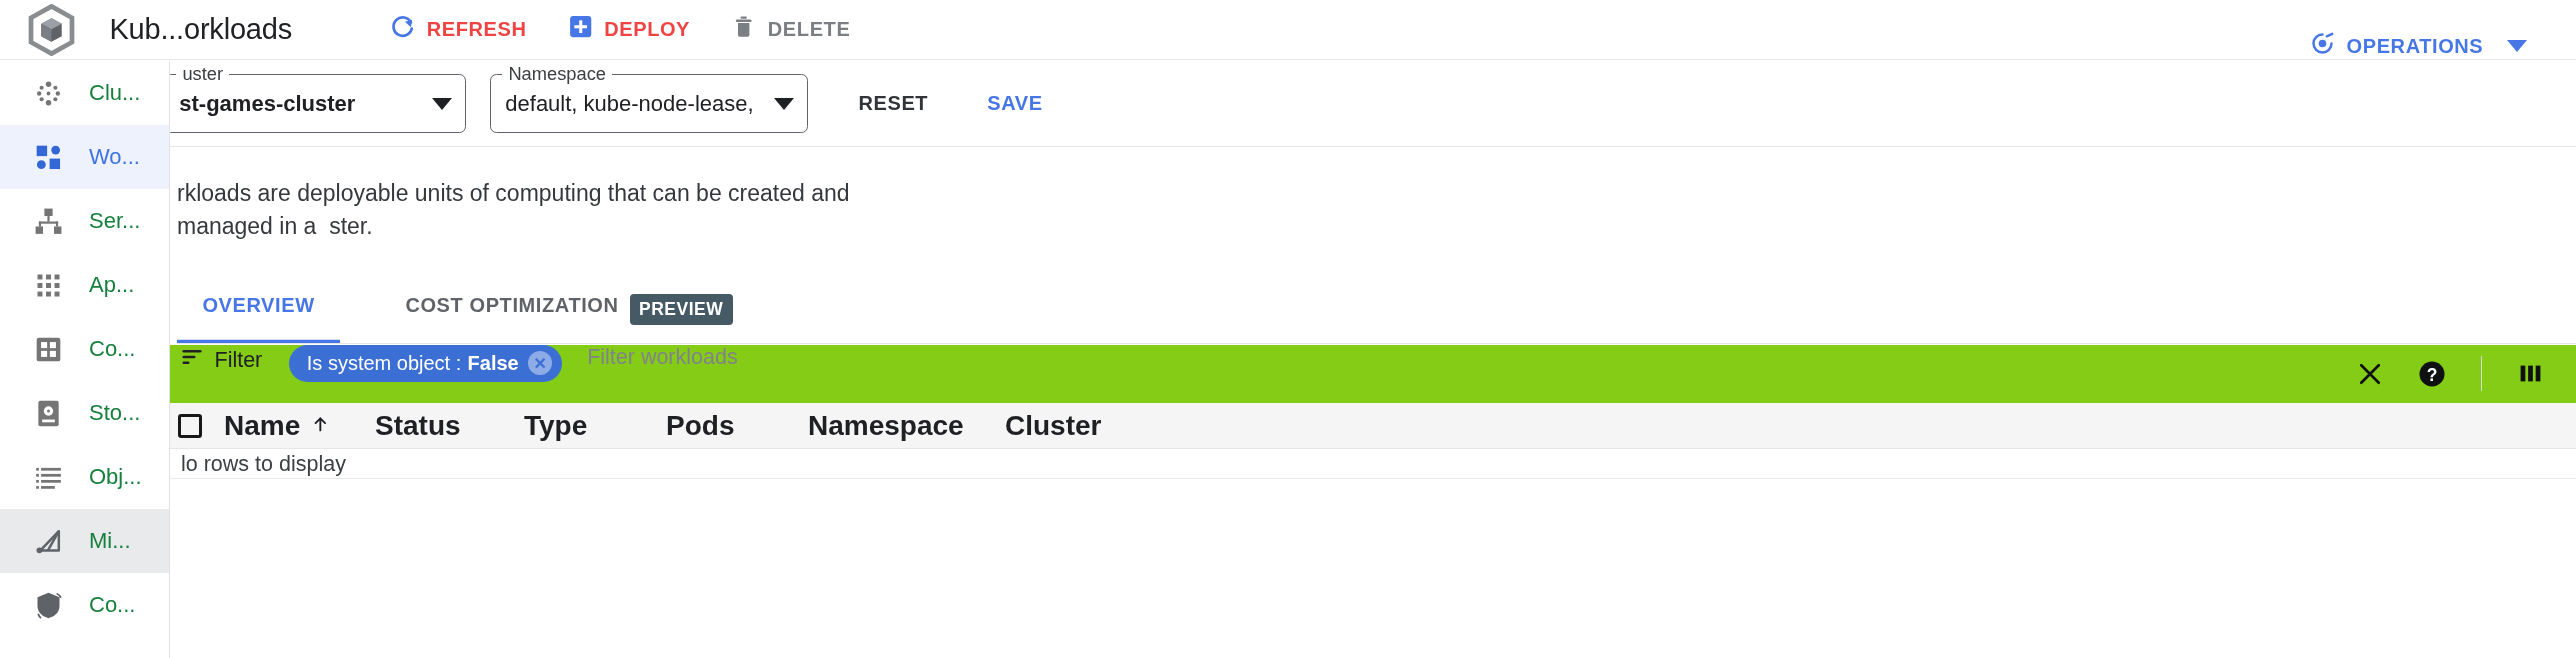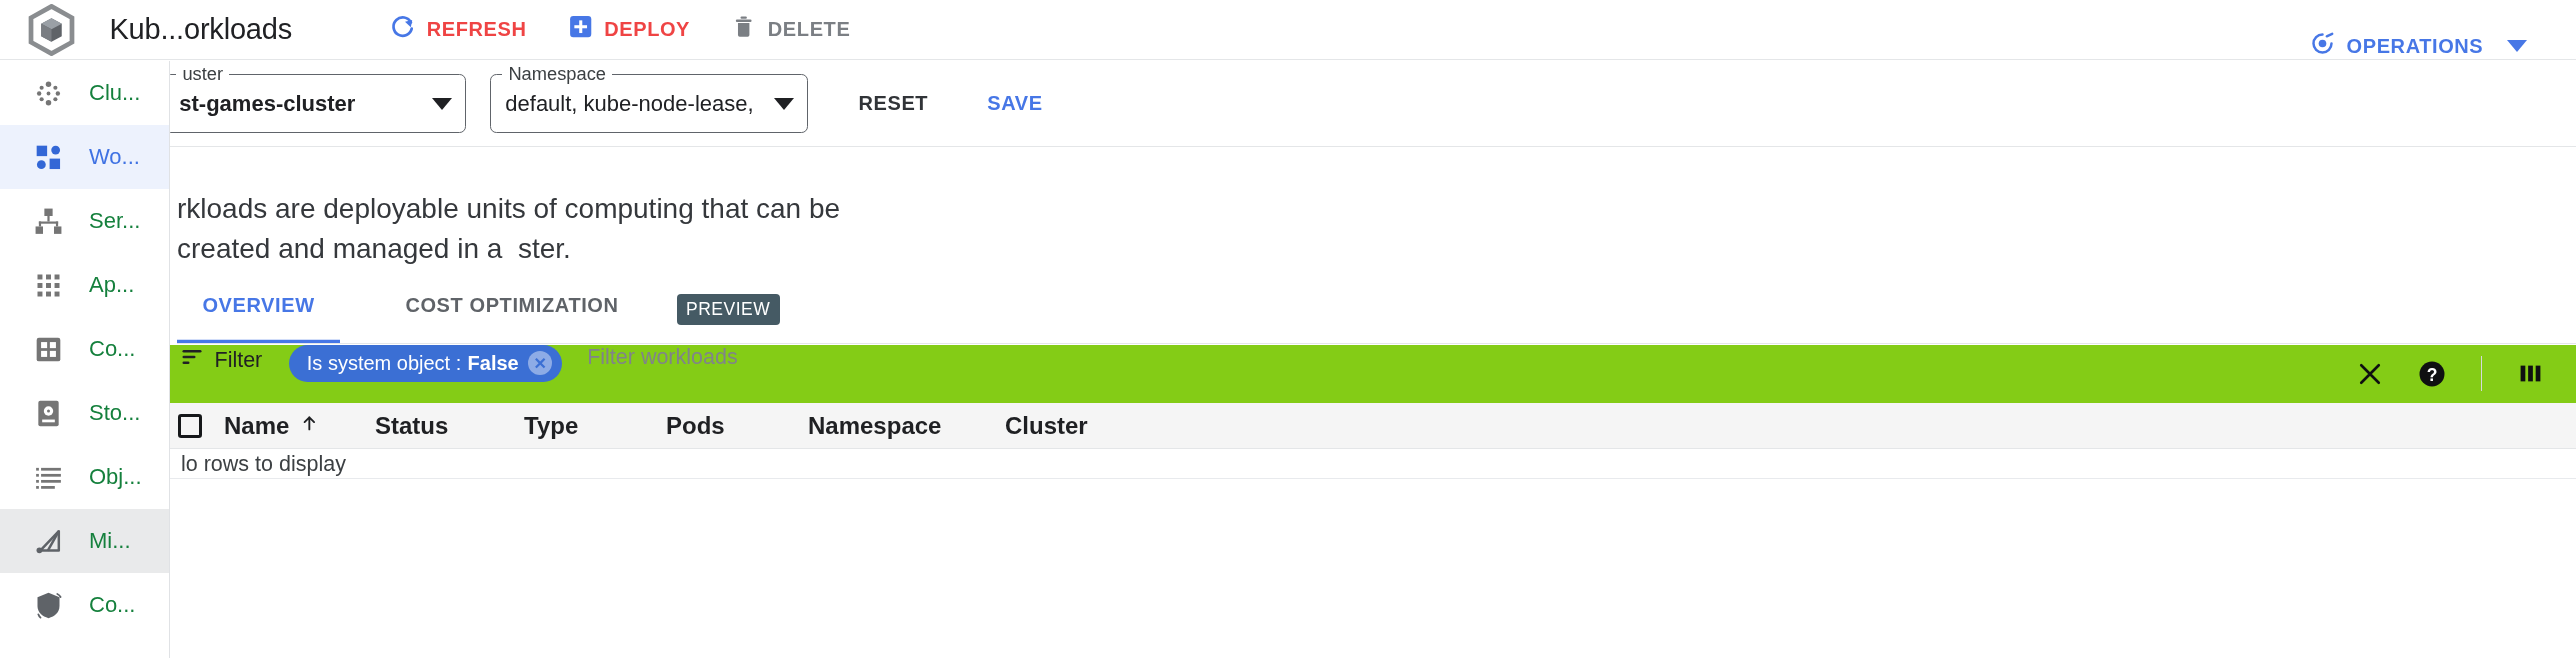--- a/index.html
+++ b/index.html
@@ -63,38 +63,38 @@
   }
   .text-btn {
     font-size: 20px; font-weight: 600; letter-spacing: 0.6px; cursor: pointer;
     padding: 8px 17.5px; background: none; border: none; font-family: inherit;
   }
   .text-btn.dark { color: #313438; }
   .text-btn.blue { color: #4777e6; }
 
   
   #desc {
-    position: absolute; left: 177px; top: 189px; width: 755px;
-    font-size: 28px; line-height: 1.42; color: #35383c;
+    position: absolute; left: 177px; top: 177px; width: 755px;
+    font-size: 23px; line-height: 1.42; color: #35383c;
   }
 
   
   #tabs {
     position: absolute; left: 177px; top: 293px; width: 2399px; height: 51px;
     display: flex; align-items: flex-end; border-bottom: 1.6px solid #e4e6e8;
   }
   .tab {
     display: flex; align-items: flex-start; gap: 11px; height: 49px;
     padding: 0 25.4px; cursor: pointer;
     font-size: 20px; font-weight: 600; letter-spacing: 0.6px; color: #5f6368;
   }
   .tab.active { color: #4777e6; box-shadow: inset 0 -3.2px 0 0 #4777e6; }
   .preview-badge {
-    background: #455a64; color: #fff; font-size: 17.5px; font-weight: 400;
-    letter-spacing: 0.5px; padding: 4.8px 9.5px; border-radius: 4px; margin-left: 47px;
+    background: #455a64; color: #fff; font-size: 17.5px; font-weight: 700;
+    letter-spacing: 0.5px; padding: 4.8px 9.5px; border-radius: 4px;
   }
 
   
   #filterbar {
     position: absolute; left: 170px; top: 345px; width: 2406px; height: 73px;
     display: flex; align-items: flex-start; border-bottom: 0.8px solid #e4e6e8;
     background: #84cc16;
   }
   #filter-label {
     display: flex; align-items: center; gap: 11px;
@@ -129,21 +129,21 @@
   }
   .vdivider { width: 1.6px; height: 35px; background: #d6d8db; margin: 0 17.5px; }
 
   
   #table-head {
     position: absolute; left: 170px; top: 403px; width: 2406px; height: 46px;
     background: #f5f5f5; display: flex; align-items: center;
     border-bottom: 0.8px solid #e4e6e8;
   }
   .th {
-    font-size: 24px; font-weight: 700; color: #1f2023;
+    font-size: 28px; font-weight: 700; color: #1f2023;
     display: flex; align-items: center; gap: 9.5px;
   }
   .hcheck {
     width: 24px; height: 24px; border: 3.2px solid #16181a; border-radius: 3.2px;
     margin-left: 8px; margin-right: 22px; flex: none; cursor: pointer;
   }
   #empty-row {
     position: absolute; left: 170px; top: 450px; width: 2406px; height: 29px;
     display: flex; align-items: center; background: #fff;
     border-bottom: 0.8px solid #e8eaed;

